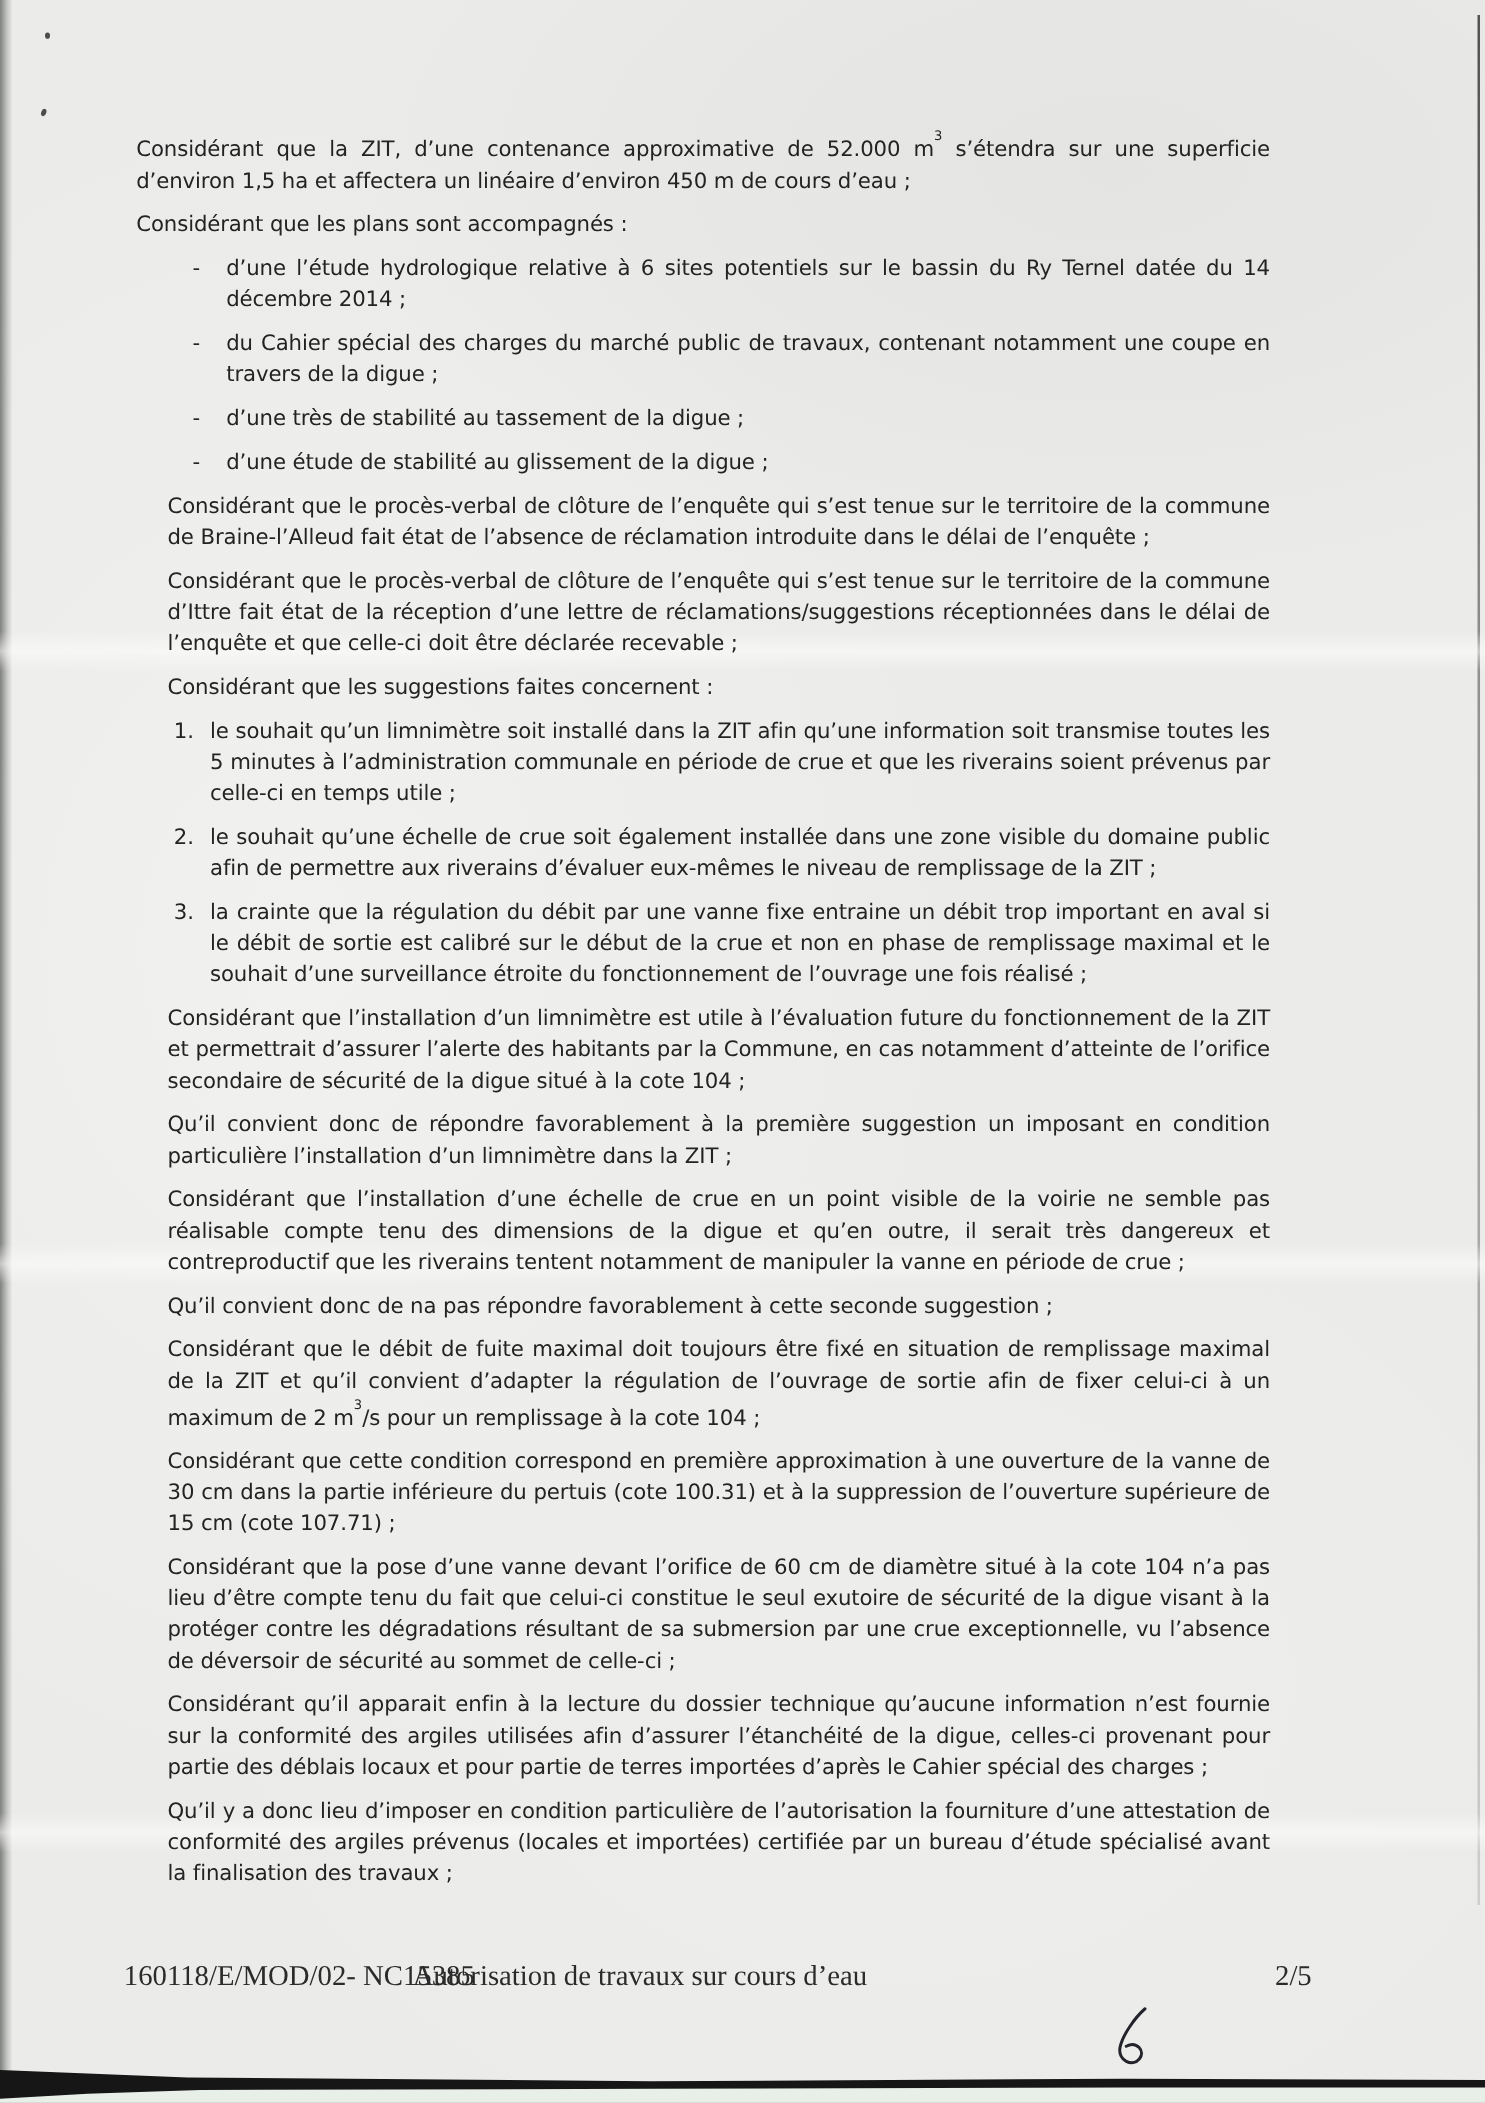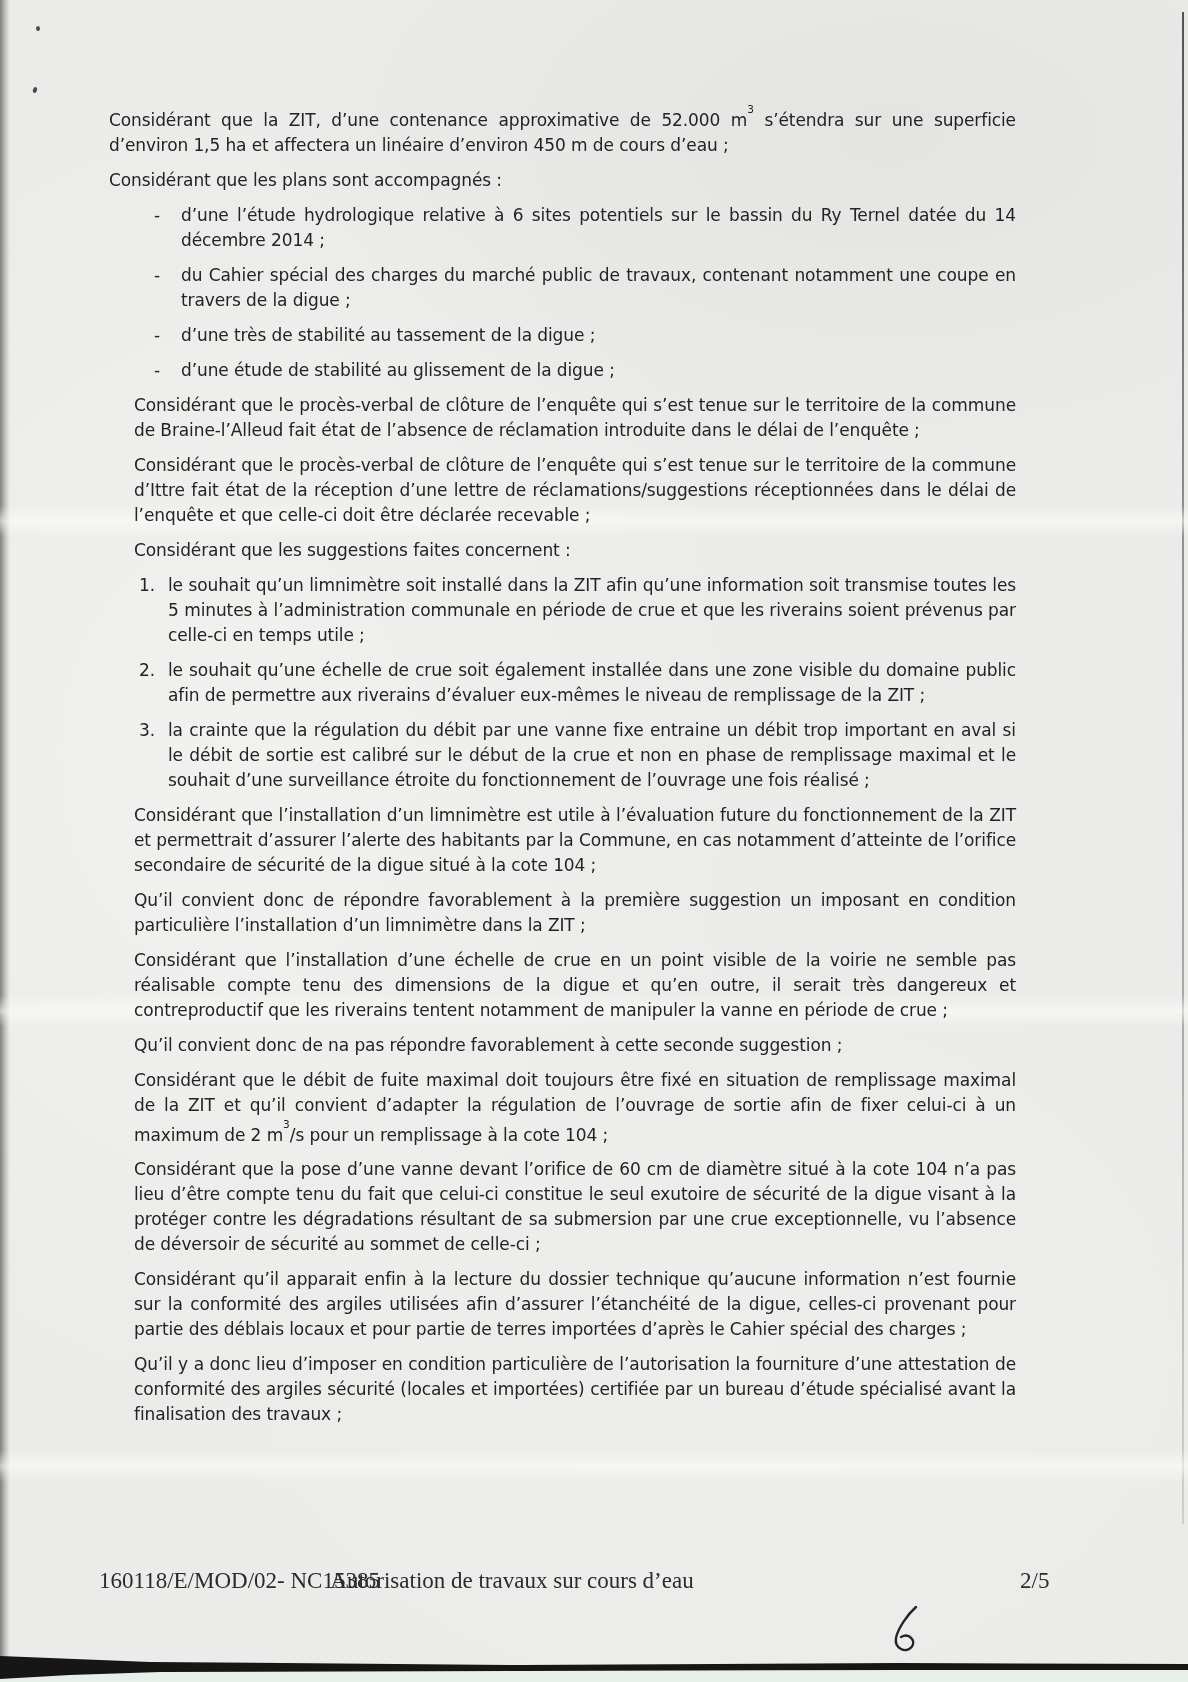--- a/index.html
+++ b/index.html
@@ -110,26 +110,27 @@
     <p class="para">Considérant que l’installation d’un limnimètre est utile à l’évaluation future du fonctionnement de la ZIT et permettrait d’assurer l’alerte des habitants par la Commune, en cas notamment d’atteinte de l’orifice secondaire de sécurité de la digue situé à la cote 104 ;</p>
 
     <p class="para">Qu’il convient donc de répondre favorablement à la première suggestion un imposant en condition particulière l’installation d’un limnimètre dans la ZIT ;</p>
 
     <p class="para">Considérant que l’installation d’une échelle de crue en un point visible de la voirie ne semble pas réalisable compte tenu des dimensions de la digue et qu’en outre, il serait très dangereux et contreproductif que les riverains tentent notamment de manipuler la vanne en période de crue ;</p>
 
     <p class="para">Qu’il convient donc de na pas répondre favorablement à cette seconde suggestion ;</p>
 
     <p class="para"><span>Considérant que le débit de fuite maximal doit toujours être fixé en situation de remplissage maximal de la ZIT et qu’il convient d’adapter la régulation de l’ouvrage de sortie afin de fixer celui-ci à un maximum de 2 m</span><sup class="sup">3</sup><span>/s pour un remplissage à la cote 104 ;</span></p>
 
+    <p class="para">Considérant que cette condition correspond en première approximation à une ouverture de la vanne de 30 cm dans la partie inférieure du pertuis (cote 100.31) et à la suppression de l’ouverture supérieure de 15 cm (cote 107.71) ;</p>
 
     <p class="para">Considérant que la pose d’une vanne devant l’orifice de 60 cm de diamètre situé à la cote 104 n’a pas lieu d’être compte tenu du fait que celui-ci constitue le seul exutoire de sécurité de la digue visant à la protéger contre les dégradations résultant de sa submersion par une crue exceptionnelle, vu l’absence de déversoir de sécurité au sommet de celle-ci ;</p>
 
     <p class="para">Considérant qu’il apparait enfin à la lecture du dossier technique qu’aucune information n’est fournie sur la conformité des argiles utilisées afin d’assurer l’étanchéité de la digue, celles-ci provenant pour partie des déblais locaux et pour partie de terres importées d’après le Cahier spécial des charges ;</p>
 
-    <p class="para">Qu’il y a donc lieu d’imposer en condition particulière de l’autorisation la fourniture d’une attestation de conformité des argiles sécurité (locales et importées) certifiée par un bureau d’étude spécialisé avant la finalisation des travaux ;</p>
+    <p class="para">Qu’il y a donc lieu d’imposer en condition particulière de l’autorisation la fourniture d’une attestation de conformité des argiles prévenus (locales et importées) certifiée par un bureau d’étude spécialisé avant la finalisation des travaux ;</p>
 
   </div>
 
   <div class="footer">
     <div class="f1">
       <span class="fref">160118/E/MOD/02- NC15385</span>
       <span class="ftitle">Autorisation de travaux sur cours d’eau</span>
       <span class="fpage">2/5</span>
     </div>
   </div>

